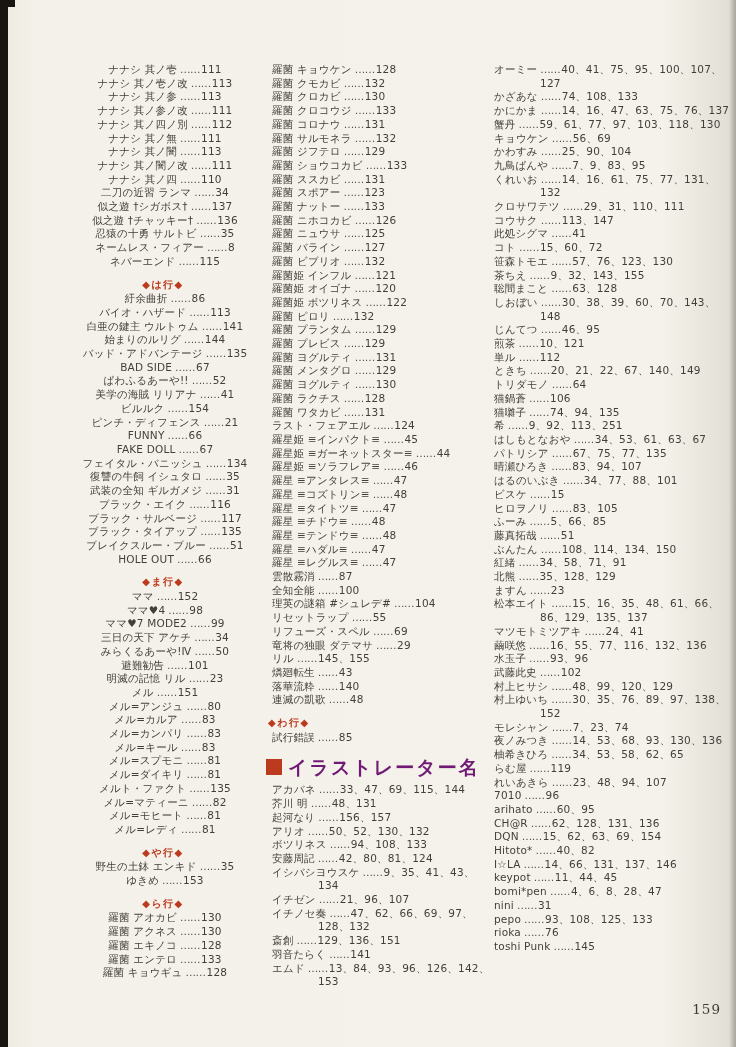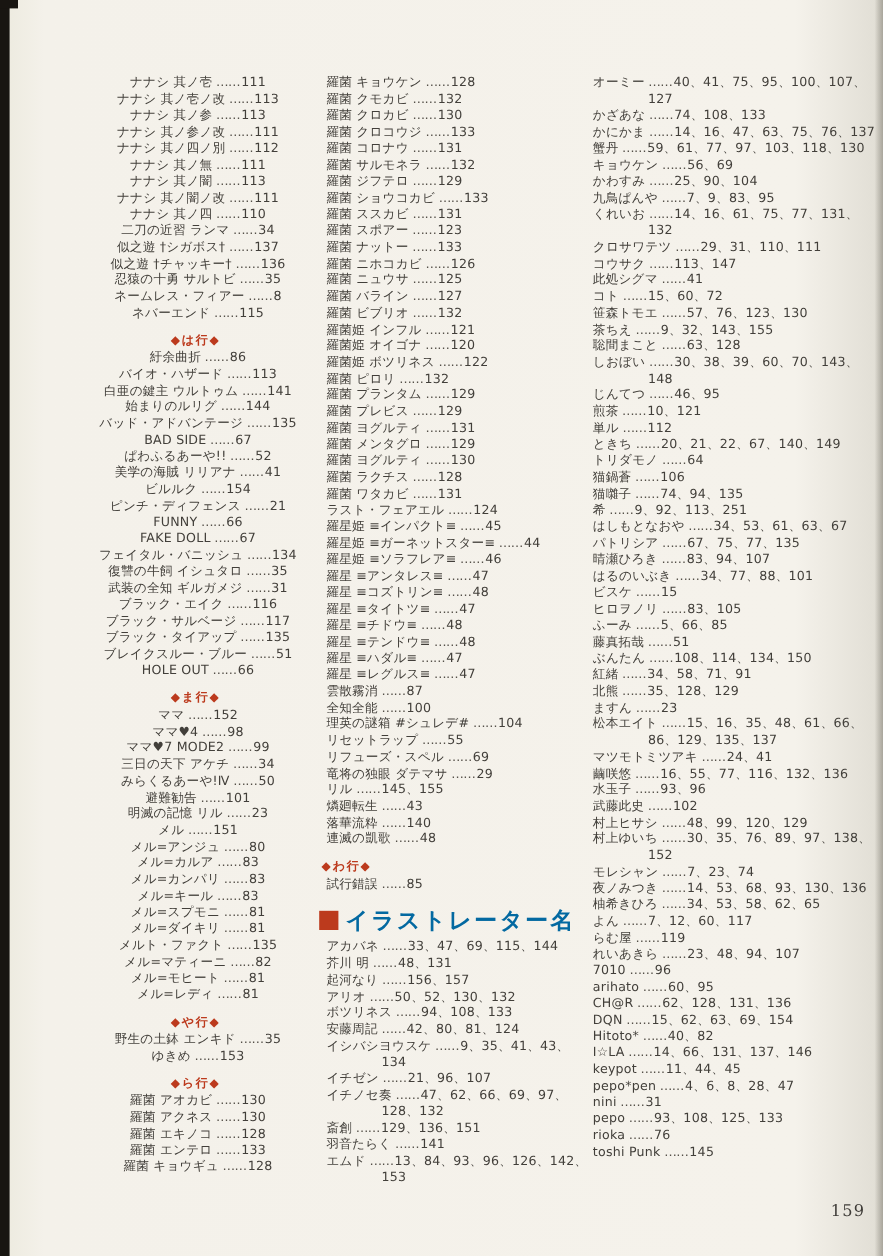--- a/index.html
+++ b/index.html
@@ -15,21 +15,21 @@
     background:linear-gradient(90deg,rgba(120,116,106,0) 0%,rgba(120,116,106,.45) 100%);}
   .columns{position:absolute;left:0;top:0;width:736px;height:1047px;}
   .col{position:absolute;top:63px;font-size:10.5px;line-height:13.7px;letter-spacing:.2px;}
   .col1{left:57px;width:216px;text-align:center;}
   .col2{left:272px;width:219px;}
   .col3{left:494px;width:237px;}
   .entry{padding-left:46px;text-indent:-46px;}
   .e-leader{letter-spacing:-.5px;margin:0 1px 0 3px;color:#555049;}
   .kana-header{margin:9px 0 1px -4px;color:#bc3a1d;font-weight:700;font-size:10px;letter-spacing:1.5px;}
   .section-title{display:flex;align-items:center;gap:6px;margin:15px 0 8px -6px;
-    color:#0369a1;font-weight:700;font-size:19px;letter-spacing:2px;white-space:nowrap;}
+    color:#701a75;font-weight:700;font-size:19px;letter-spacing:2px;white-space:nowrap;}
   .sq{width:16px;height:16px;background:#bc3a1d;flex:0 0 auto;}
   .page-number{position:absolute;right:15px;top:1001px;
     font-family:"DejaVu Serif","Liberation Serif",serif;font-size:13.5px;color:#3f3c38;letter-spacing:1px;}
 </style>
 </head>
 <body>
 
 <div class="page">
   <div class="columns">
       <div class="col col1">
@@ -205,31 +205,30 @@
         <div class="entry"><span class="e-name">松本エイト</span><span class="e-leader">……</span><span class="e-pages">15、16、35、48、61、66、86、129、135、137</span></div>
         <div class="entry"><span class="e-name">マツモトミツアキ</span><span class="e-leader">……</span><span class="e-pages">24、41</span></div>
         <div class="entry"><span class="e-name">繭咲悠</span><span class="e-leader">……</span><span class="e-pages">16、55、77、116、132、136</span></div>
         <div class="entry"><span class="e-name">水玉子</span><span class="e-leader">……</span><span class="e-pages">93、96</span></div>
         <div class="entry"><span class="e-name">武藤此史</span><span class="e-leader">……</span><span class="e-pages">102</span></div>
         <div class="entry"><span class="e-name">村上ヒサシ</span><span class="e-leader">……</span><span class="e-pages">48、99、120、129</span></div>
         <div class="entry"><span class="e-name">村上ゆいち</span><span class="e-leader">……</span><span class="e-pages">30、35、76、89、97、138、152</span></div>
         <div class="entry"><span class="e-name">モレシャン</span><span class="e-leader">……</span><span class="e-pages">7、23、74</span></div>
         <div class="entry"><span class="e-name">夜ノみつき</span><span class="e-leader">……</span><span class="e-pages">14、53、68、93、130、136</span></div>
         <div class="entry"><span class="e-name">柚希きひろ</span><span class="e-leader">……</span><span class="e-pages">34、53、58、62、65</span></div>
-        <div class="entry"><span class="e-name">よん</span><span class="e-leader">……</span><span class="e-pages">7、12、60、117</span></div>
         <div class="entry"><span class="e-name">らむ屋</span><span class="e-leader">……</span><span class="e-pages">119</span></div>
         <div class="entry"><span class="e-name">れいあきら</span><span class="e-leader">……</span><span class="e-pages">23、48、94、107</span></div>
         <div class="entry"><span class="e-name">7010</span><span class="e-leader">……</span><span class="e-pages">96</span></div>
         <div class="entry"><span class="e-name">arihato</span><span class="e-leader">……</span><span class="e-pages">60、95</span></div>
         <div class="entry"><span class="e-name">CH@R</span><span class="e-leader">……</span><span class="e-pages">62、128、131、136</span></div>
         <div class="entry"><span class="e-name">DQN</span><span class="e-leader">……</span><span class="e-pages">15、62、63、69、154</span></div>
         <div class="entry"><span class="e-name">Hitoto*</span><span class="e-leader">……</span><span class="e-pages">40、82</span></div>
         <div class="entry"><span class="e-name">I☆LA</span><span class="e-leader">……</span><span class="e-pages">14、66、131、137、146</span></div>
         <div class="entry"><span class="e-name">keypot</span><span class="e-leader">……</span><span class="e-pages">11、44、45</span></div>
-        <div class="entry"><span class="e-name">pepo*pen</span><span class="e-leader">……</span><span class="e-pages">4、6、8、28、47</span></div>
+        <div class="entry"><span class="e-name">bomi*pen</span><span class="e-leader">……</span><span class="e-pages">4、6、8、28、47</span></div>
         <div class="entry"><span class="e-name">nini</span><span class="e-leader">……</span><span class="e-pages">31</span></div>
         <div class="entry"><span class="e-name">pepo</span><span class="e-leader">……</span><span class="e-pages">93、108、125、133</span></div>
         <div class="entry"><span class="e-name">rioka</span><span class="e-leader">……</span><span class="e-pages">76</span></div>
         <div class="entry"><span class="e-name">toshi Punk</span><span class="e-leader">……</span><span class="e-pages">145</span></div>
       </div>
     </div>
   <div class="scan-edge-left"></div>
   <div class="scan-edge-notch"></div>
   <div class="scan-edge-right"></div>
   <div class="page-number">159</div>

